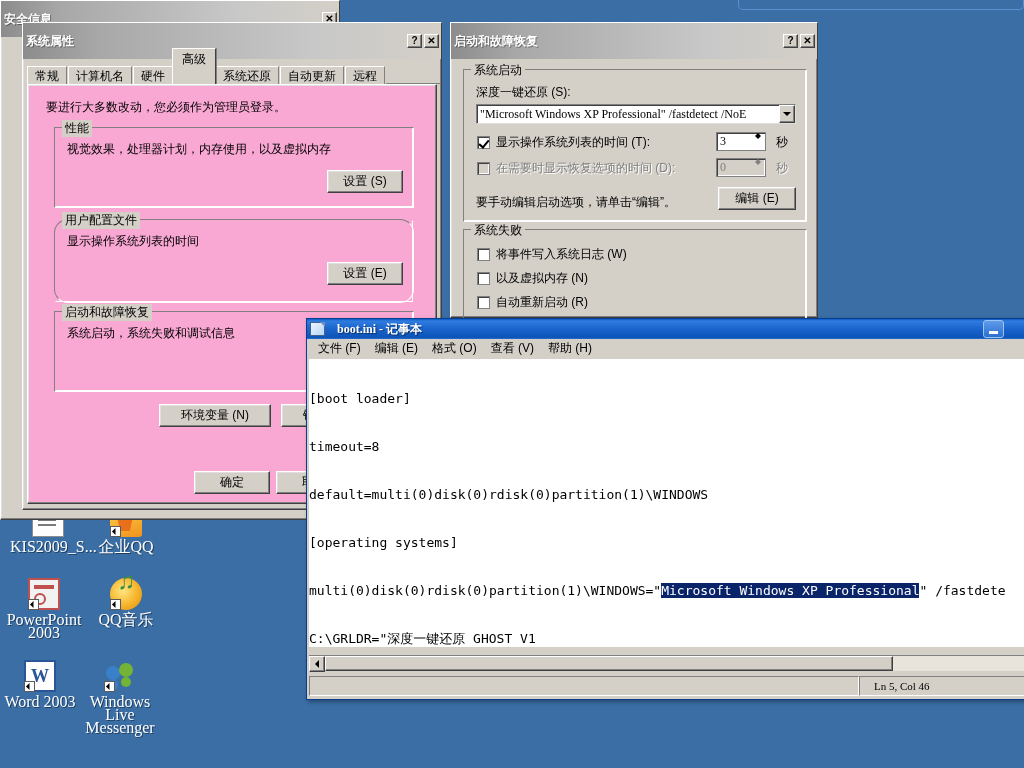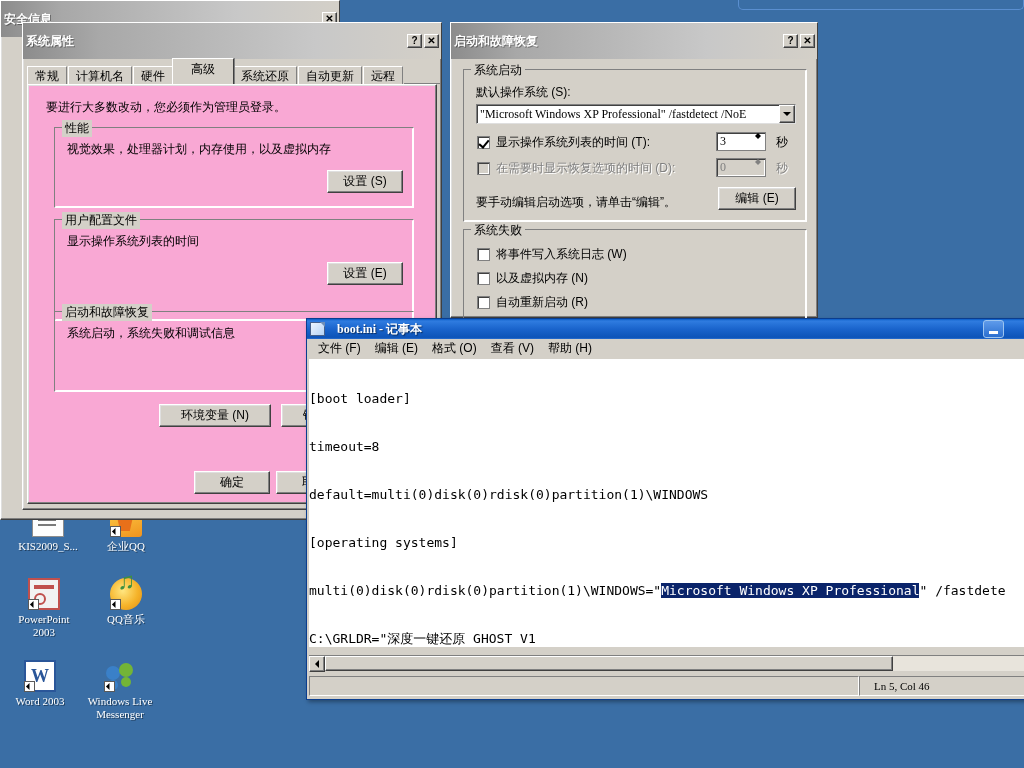--- a/index.html
+++ b/index.html
@@ -13,21 +13,21 @@
     width: 1024px; height: 768px;
     background: #3a6ea5;
     overflow: hidden;
   }
   
   .desk-icon {
     position: absolute;
     width: 76px;
     text-align: center;
     color: #ffffff;
-    font-size: 11px;
+    font-size: 16px;
     font-family: "Liberation Serif", serif;
     line-height: 13px;
     text-shadow: 1px 1px 0 rgba(0,0,0,.45);
   }
   .desk-icon .glyph {
     display: block;
     width: 32px; height: 32px;
     margin: 0 auto 3px auto;
     position: relative;
   }
@@ -169,24 +169,24 @@
     margin-right: 1px;
     background: #d4d0c8;
     border-top: 1px solid #ffffff;
     border-left: 1px solid #ffffff;
     border-right: 1px solid #808080;
     box-sizing: border-box;
     cursor: default;
     white-space: nowrap;
   }
   .tab.active {
-    height: 26px;
+    height: 36px;
     line-height: 20px;
     margin: 0 -1px 0 -2px;
-    padding: 0 18px;
+    padding: 0 9px;
     background: #d4d0c8;
     border-top: 1px solid #ffffff;
     border-left: 1px solid #ffffff;
     border-right: 1px solid #404040;
     position: relative;
     z-index: 3;
     box-shadow: 1px 0 0 #808080;
   }
   .tab-filler {
     flex: 1;
@@ -534,21 +534,21 @@
 
       <div class="gtext" style="left:18px;top:14px;">要进行大多数改动，您必须作为管理员登录。</div>
 
       <div class="group" style="left:26px;top:42px;width:360px;height:81px;">
         <div class="inner"></div>
         <div class="group-title">性能</div>
         <div class="gtext" style="left:12px;top:13px;">视觉效果，处理器计划，内存使用，以及虚拟内存</div>
         <div class="btn" style="right:10px;top:42px;width:76px;height:23px;line-height:21px;">设置 (S)</div>
       </div>
 
-      <div class="group" style="left:26px;top:134px;width:360px;height:102px;">
+      <div class="group" style="left:26px;top:134px;width:360px;height:84px;border-radius:14px;">
         <div class="inner"></div>
         <div class="group-title">用户配置文件</div>
         <div class="gtext" style="left:12px;top:13px;">显示操作系统列表的时间</div>
         <div class="btn" style="right:10px;top:42px;width:76px;height:23px;line-height:21px;">设置 (E)</div>
       </div>
 
       <div class="group" style="left:26px;top:226px;width:360px;height:81px;">
         <div class="inner"></div>
         <div class="group-title">启动和故障恢复</div>
         <div class="gtext" style="left:12px;top:13px;">系统启动，系统失败和调试信息</div>
@@ -569,21 +569,21 @@
     <div class="titlebar">
       <span class="ttl">启动和故障恢复</span>
       <span class="tbtn">?</span>
       <span class="tbtn">✕</span>
     </div>
 
     <div class="group" style="left:12px;top:46px;width:344px;height:153px;">
       <div class="inner"></div>
       <div class="group-title">系统启动</div>
 
-      <div class="gtext" style="left:12px;top:14px;">默认操作系统 (S):</div>
+      <div class="gtext" style="left:12px;top:14px;">深度一键还原 (S):</div>
 
       <div class="combo" style="left:12px;top:34px;width:320px;height:20px;">
         <span class="val">"Microsoft Windows XP Professional" /fastdetect /NoE</span>
         <span class="arrow">
             <span class="arrow-dn"></span>
           </span>
       </div>
 
       <div class="cbrow" style="left:13px;top:64px;">
         <span class="cbox checked"></span>

